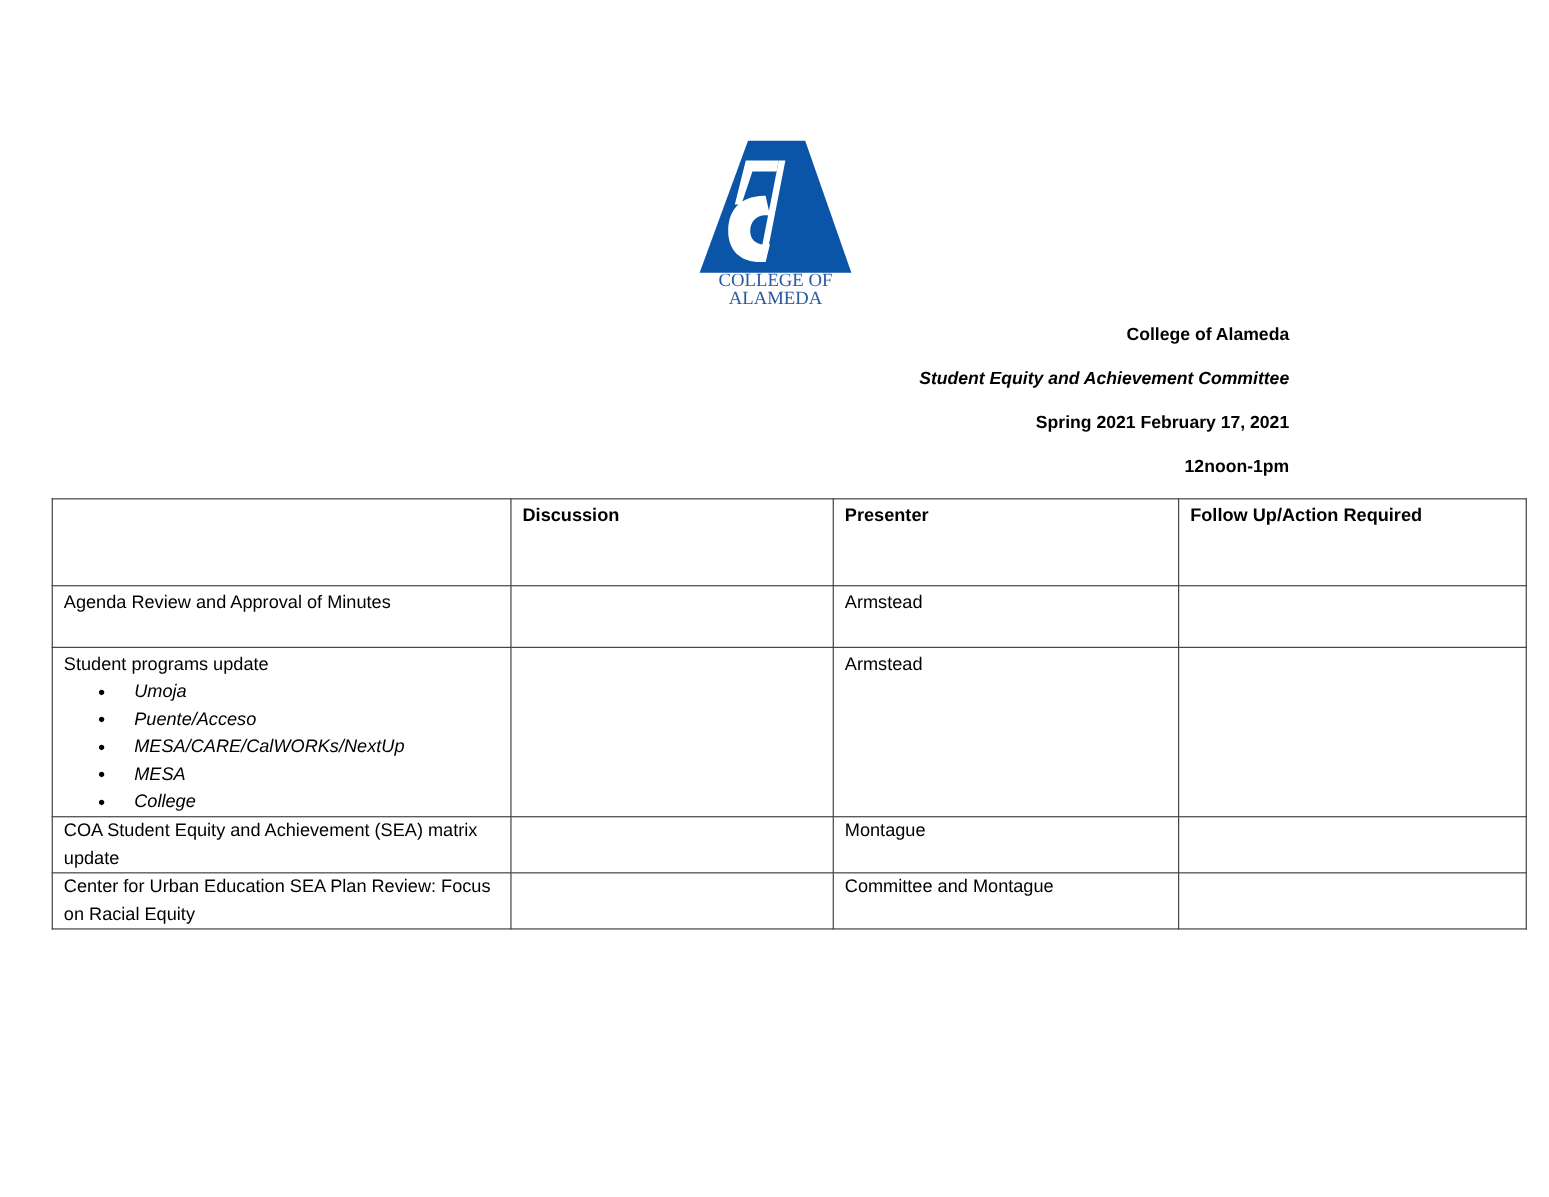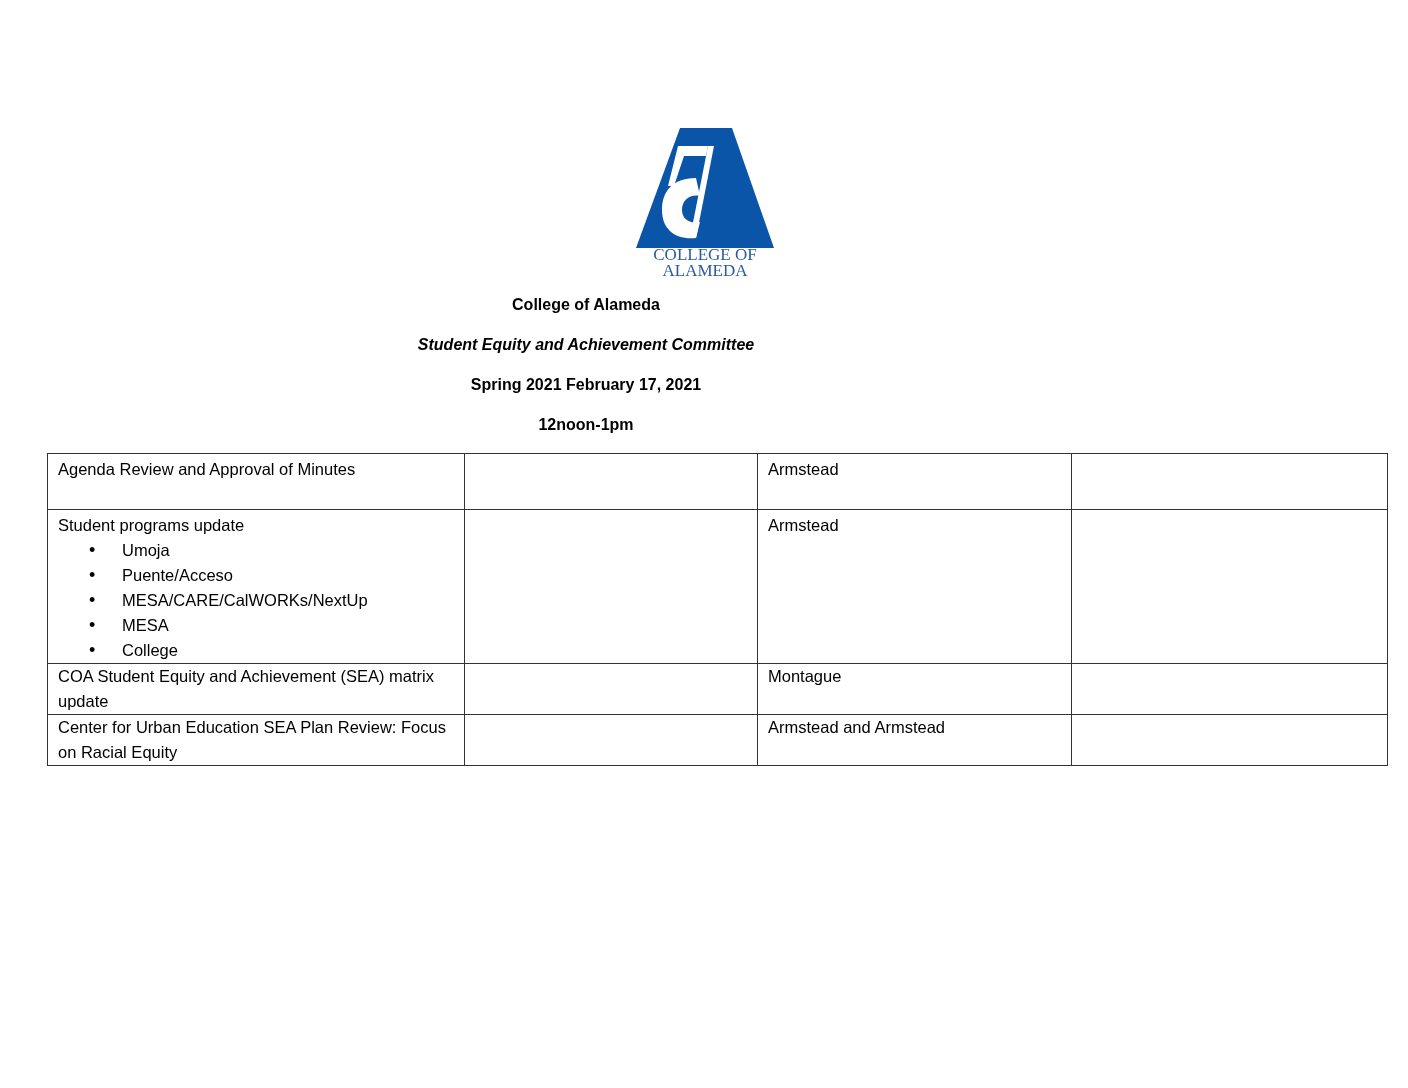--- a/index.html
+++ b/index.html
@@ -1,31 +1,31 @@
 <!DOCTYPE html>
 <html><head>
 <meta charset="utf-8">
 <style>
   html, body { margin:0; padding:0; background:#ffffff; }
   body { width:1408px; height:1088px; position:relative; overflow:hidden;
          font-family:"Liberation Sans", sans-serif; color:#000; }
   .logo { position:absolute; left:634px; top:126px; width:142px; height:152px; }
-  .heading { position:absolute; left:0; width:1172px; text-align:center;
+  .heading { position:absolute; left:0; width:1172px; text-align:right;
              font-weight:bold; font-size:16px; letter-spacing:0; }
   .h1 { top:296px; } .h2 { top:336px;font-style:italic; } .h3 { top:376px; } .h4 { top:416px; }
   table.agenda { position:absolute; left:47px; top:453px; width:1340px;
                  border-collapse:collapse; table-layout:fixed; font-size:16.5px; }
   table.agenda td, table.agenda th { border:1.5px solid #333; vertical-align:top;
                  padding:3px 10px 0 10px; text-align:left; line-height:25px; }
   table.agenda th { font-weight:bold; }
   col.c1 { width:417px; } col.c2 { width:293px; } col.c3 { width:314px; } col.c4 { width:316px; }
   tr.r0 { height:79px; } tr.r1 { height:56px;margin-top:28px; } tr.r2 { height:150px; }
   tr.r3 { height:50px;margin-top:32px; } tr.r4 { height:49px; } tr.r5 { height:25px; }
   tr.r3 td, tr.r4 td, tr.r5 td { padding-top:0; }
-  ul.sub { margin:0; padding:0 0 0 64px; list-style:none; }
+  ul.sub { margin:0; padding:0 0 0 64px; list-style:none;font-style:italic; }
   ul.sub li { position:relative; }
   ul.sub li::before { content:"\2022"; position:absolute; left:-33px; font-size:18px; }
 </style>
 </head>
 <body>
 
 <svg class="logo" viewBox="0 0 142 152">
   <polygon points="46,2 98,2 140,122 2,122" fill="#0a55a8"></polygon>
   <polygon points="38,34 56,34 40,118 14,118" fill="#fff" opacity="0"></polygon>
   <path d="M62,52 C38,52 28,66 28,84 C28,104 42,114 62,112 L66,96 C54,98 48,92 48,84 C48,74 56,68 66,70 Z" fill="#fff"></path>
@@ -41,20 +41,26 @@
 <div class="heading h4">12noon-1pm</div>
 
 <table class="agenda">
   <colgroup>
       <col class="c1">
       <col class="c2">
       <col class="c3">
       <col class="c4">
     </colgroup>
   <tbody>
+      <tr class="r0">
+    <th></th>
+    <th>Discussion</th>
+    <th>Presenter</th>
+    <th>Follow Up/Action Required</th>
+  </tr>
   <tr class="r1">
     <td>Agenda Review and Approval of Minutes</td>
     <td></td>
     <td>Armstead</td>
     <td></td>
   </tr>
   <tr class="r2">
     <td>
       <div>Student programs update</div>
       <ul class="sub">
@@ -71,17 +77,17 @@
   </tr>
   <tr class="r3">
     <td>COA Student Equity and Achievement (SEA) matrix update</td>
     <td></td>
     <td>Montague</td>
     <td></td>
   </tr>
   <tr class="r4">
     <td>Center for Urban Education SEA Plan Review: Focus on Racial Equity</td>
     <td></td>
-    <td>Armstead and Armstead</td>
+    <td>Committee and Montague</td>
     <td></td>
   </tr>
 </tbody>
   </table>
 
 </body></html>

